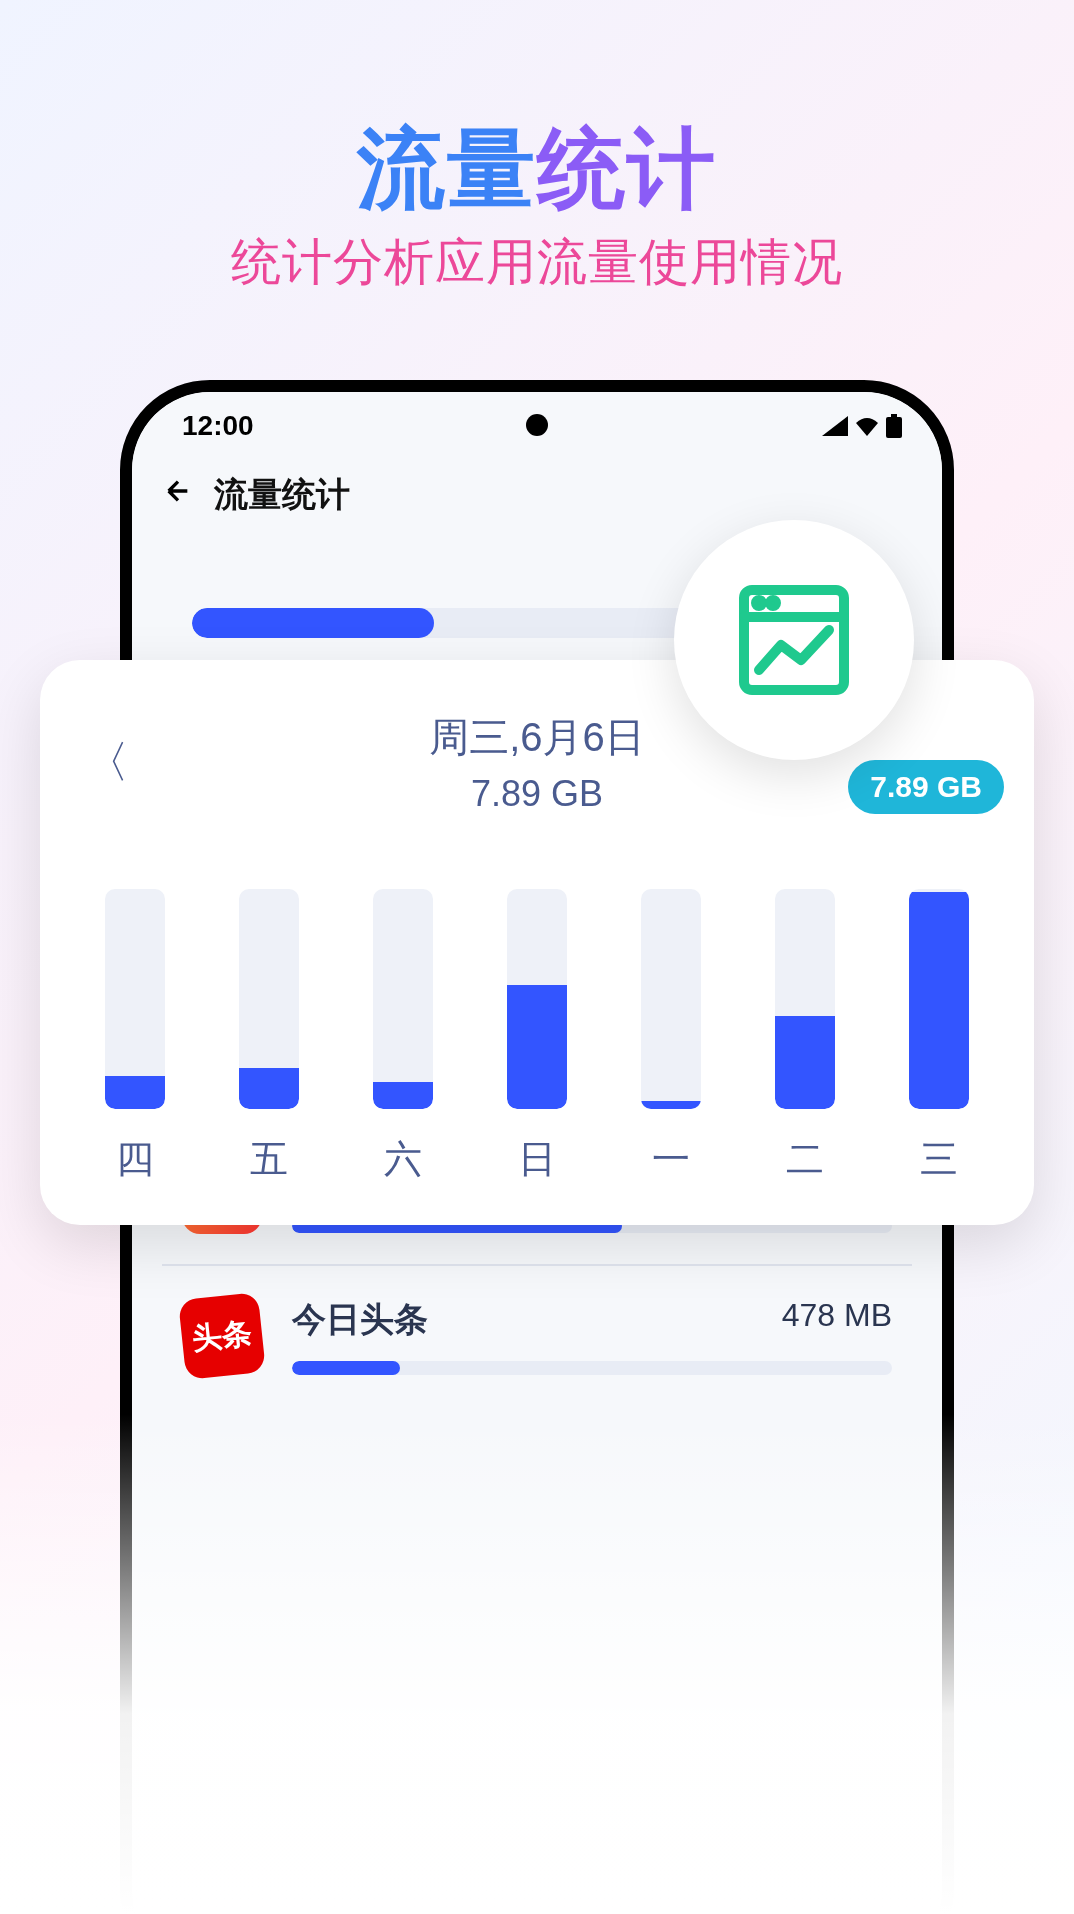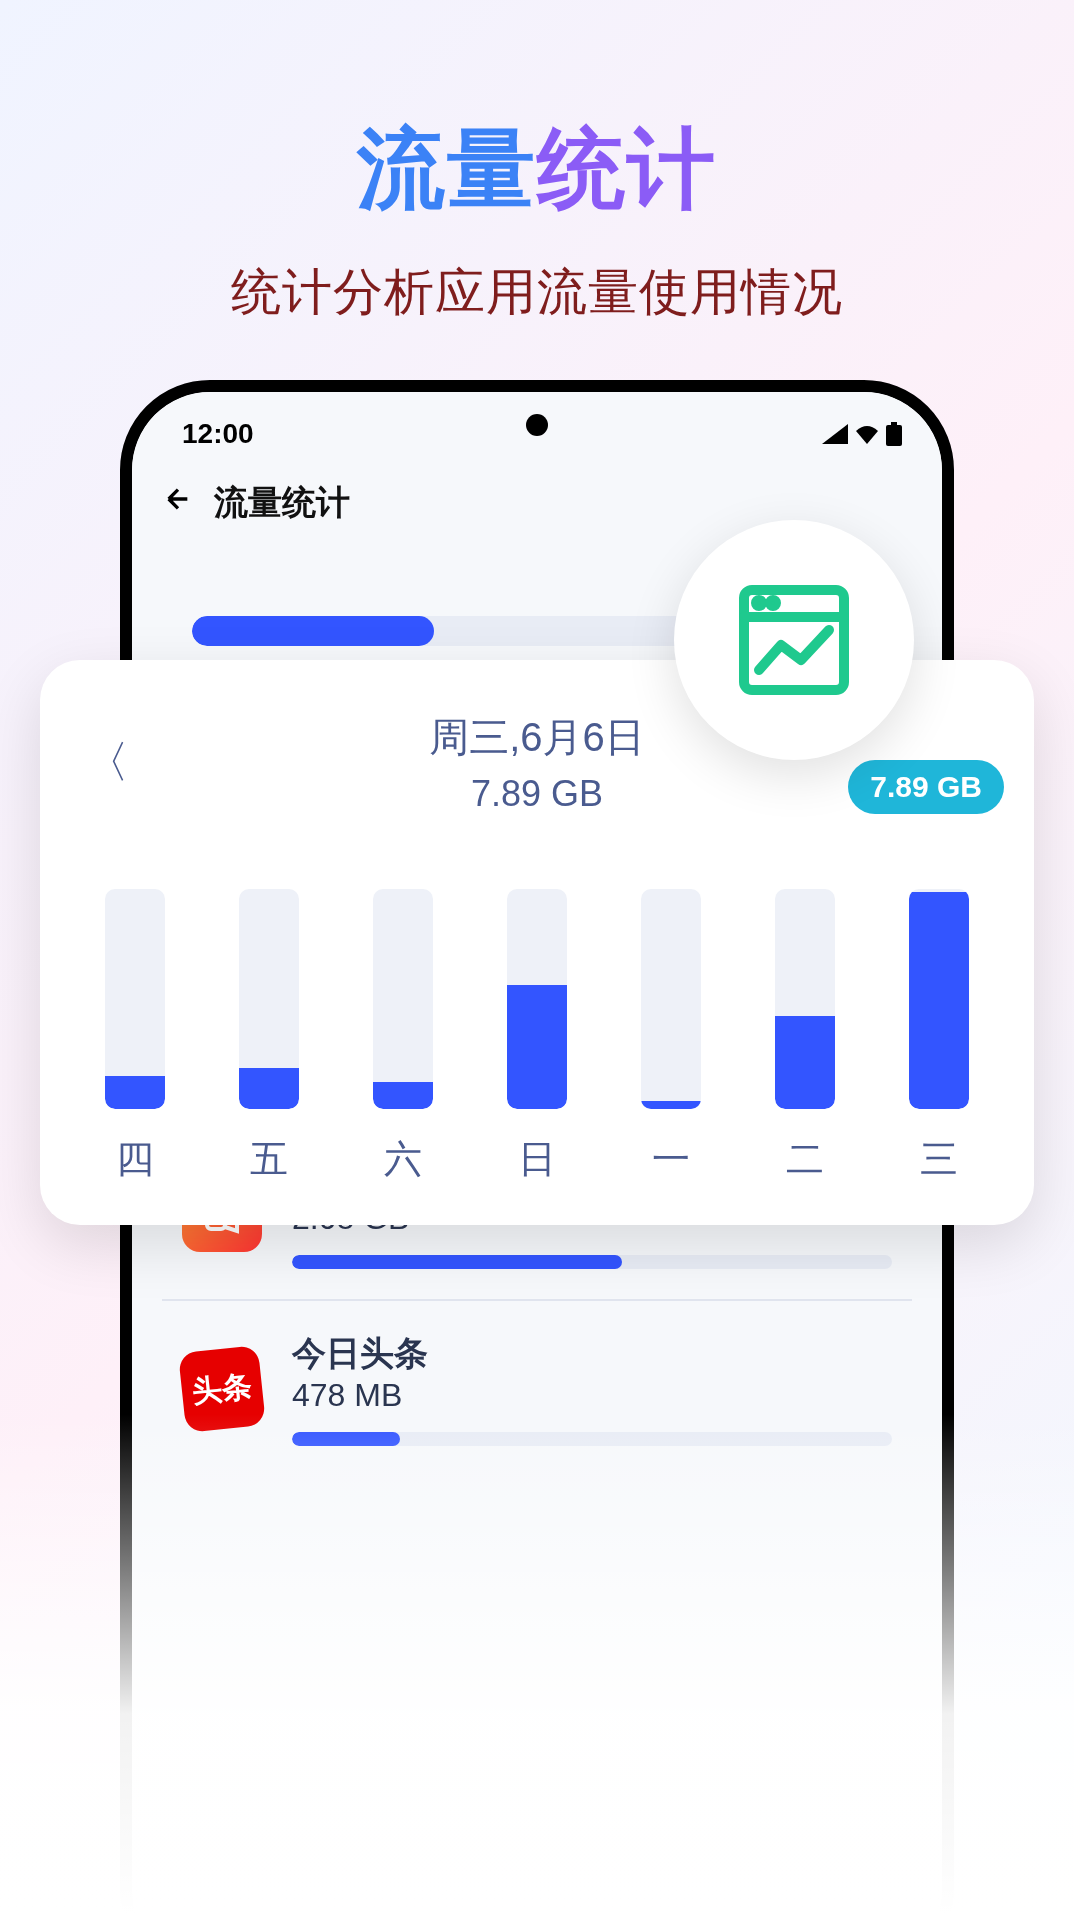--- a/index.html
+++ b/index.html
@@ -16,22 +16,21 @@
   padding-top: 110px;
   font-size: 88px;
   font-weight: 700;
   letter-spacing: 2px;
 }
 .hero-title .accent { color: #3b82f6; }
 .hero-title .normal { color: #8b5cf6; }
 .hero-subtitle {
   text-align: center;
   font-size: 50px;
-  color: #7f1d1d;
-  margin-top: 30px;
+  color: #ec4899;
   letter-spacing: 1px;
 }
 .phone-frame {
   position: absolute;
   left: 120px;
   top: 380px;
   width: 834px;
   height: 1600px;
   border: 12px solid #000;
   border-radius: 90px;
@@ -42,21 +41,21 @@
   position: absolute;
   inset: 0;
   background: #f6f8fb;
   border-radius: 78px;
   overflow: hidden;
 }
 .status-bar {
   display: flex;
   justify-content: space-between;
   align-items: center;
-  padding: 26px 40px 0 50px;
+  padding: 18px 40px 0 50px;
   font-size: 28px;
   font-weight: 600;
   color: #000;
 }
 .status-icons { display: flex; gap: 6px; align-items: center; }
 .camera-notch {
   position: absolute;
   top: 22px;
   left: 50%;
   transform: translateX(-50%);
@@ -242,21 +241,21 @@
   height: 14px;
   background: #e8ecf5;
   border-radius: 7px;
   overflow: hidden;
 }
 .app-bar-fill {
   height: 100%;
   background: #3355ff;
   border-radius: 7px;
 }
-.top-row { justify-content: space-between; display: flex; flex-direction: column; }
+.top-row { justify-content: space-between; display: flex; }
 .bottom-fade {
   position: absolute;
   bottom: 0;
   left: 0;
   right: 0;
   height: 500px;
   background: linear-gradient(to bottom, rgba(255,255,255,0) 0%, rgba(255,255,255,0.95) 60%, #fff 100%);
   pointer-events: none;
   z-index: 30;
 }

